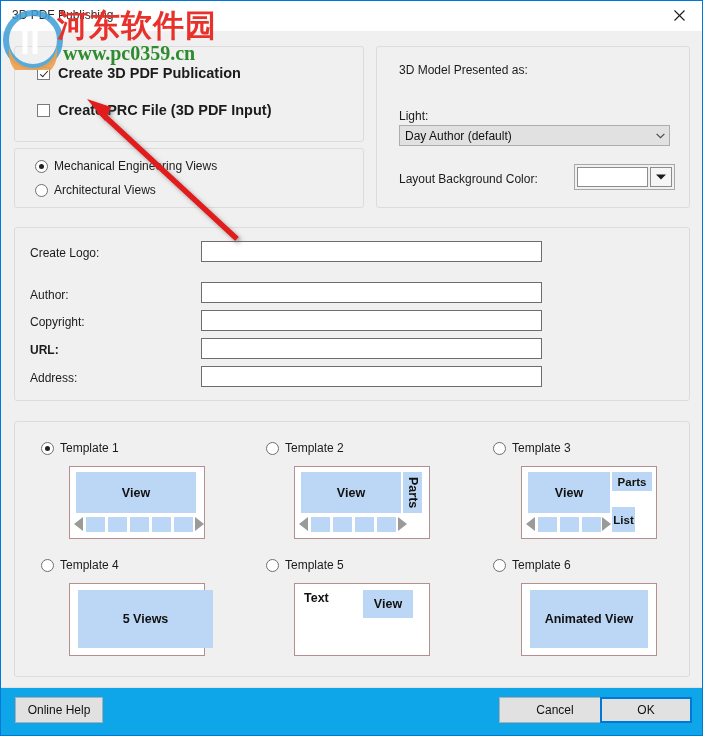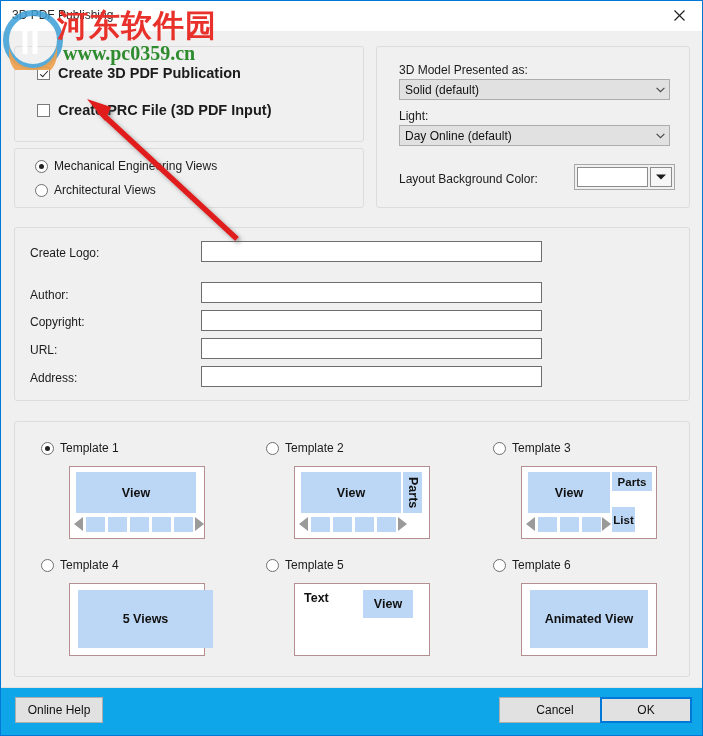--- a/index.html
+++ b/index.html
@@ -371,32 +371,24 @@
       <span class="rad-label">Mechanical Engineering Views</span>
     </div>
     <div class="rad-row" style="left:20px; top:34px;">
       <span class="radio"></span>
       <span class="rad-label">Architectural Views</span>
     </div>
   </div>
 
   <div class="group" id="grp-model">
     <div class="lbl" style="left:22px; top:16px;">3D Model Presented as:</div>
-    <div class="combo" style="left:22px; top:32px; width:271px;">
-      <span class="txt">Solid (default)</span>
-      <span class="arr">
-        <svg width="9" height="6" viewBox="0 0 9 6">
-            <path d="M0.6 0.8 L4.5 4.7 L8.4 0.8" fill="none" stroke="#4a4a4a" stroke-width="1.2"></path>
-          </svg>
-      </span>
-    </div>
 
     <div class="lbl" style="left:22px; top:62px;">Light:</div>
     <div class="combo" style="left:22px; top:78px; width:271px;">
-      <span class="txt">Day Online (default)</span>
+      <span class="txt">Day Author (default)</span>
       <span class="arr">
         <svg width="9" height="6" viewBox="0 0 9 6">
             <path d="M0.6 0.8 L4.5 4.7 L8.4 0.8" fill="none" stroke="#4a4a4a" stroke-width="1.2"></path>
           </svg>
       </span>
     </div>
 
     <div class="lbl" style="left:22px; top:125px;">Layout Background Color:</div>
   </div>
 
@@ -414,21 +406,21 @@
   <div class="group" id="grp-meta">
     <div class="lbl" style="left:15px; top:18px;">Create Logo:</div>
     <input class="tinput" style="left: 186px; top: 13px; width: 341px;" value="">
 
     <div class="lbl" style="left:15px; top:60px;">Author:</div>
     <input class="tinput" style="left: 186px; top: 54px; width: 341px;" value="">
 
     <div class="lbl" style="left:15px; top:87px;">Copyright:</div>
     <input class="tinput" style="left: 186px; top: 82px; width: 341px;" value="">
 
-    <div class="lbl" style="left:15px; top:115px;">URL:</div>
+    <div class="lbl" style="left:15px; top:115px;font-weight:bold;">URL:</div>
     <input class="tinput" style="left: 186px; top: 110px; width: 341px;" value="">
 
     <div class="lbl" style="left:15px; top:143px;">Address:</div>
     <input class="tinput" style="left: 186px; top: 138px; width: 341px;" value="">
   </div>
 
   <div class="group" id="grp-template">
 
     <div class="tpl" style="left:26px; top:19px; width:160px; height:110px;">
       <div class="tpl-head">

